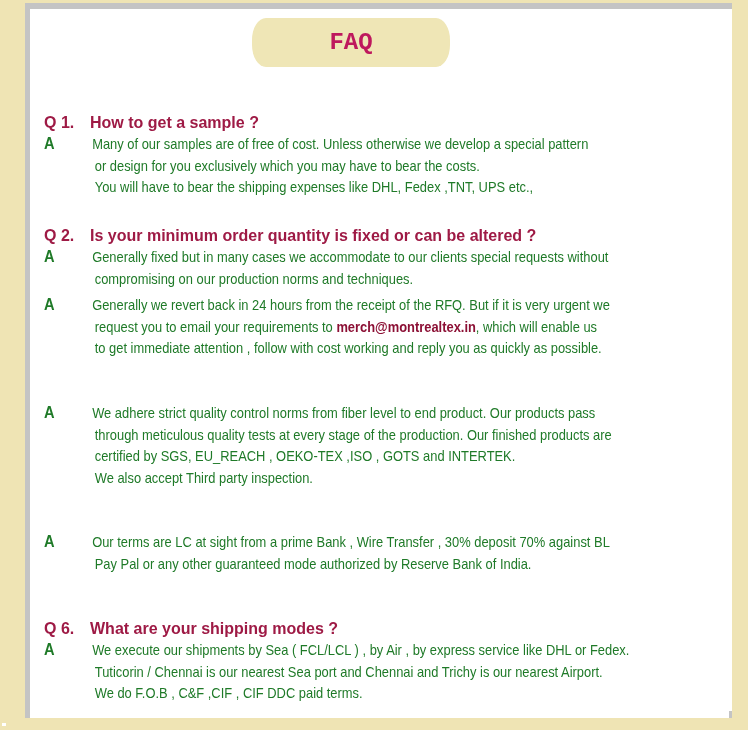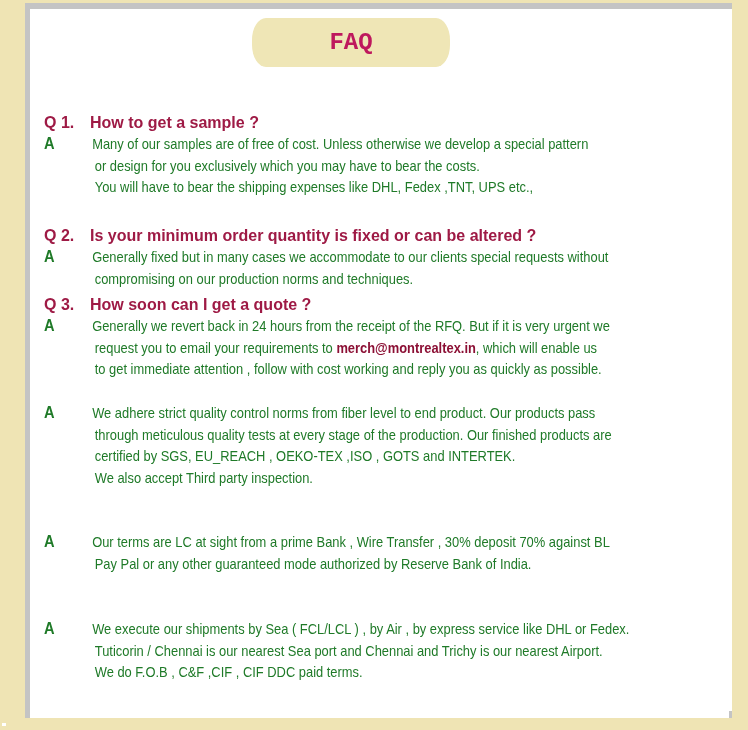--- a/index.html
+++ b/index.html
@@ -149,23 +149,20 @@
         <div class="answer">
           <span class="a-label">A</span>
           <div class="a-lines">
             <span class="a-line">Generally fixed but in many cases we  accommodate to our clients special requests  without</span>
             <span class="a-line indent">compromising on our production norms and techniques.</span>
           </div>
         </div>
       </div>
 
       <div class="faq-item" style="top:201px;">
-        <div class="question">
-          <span class="q-num">Q 3.</span><span>How soon can I get a quote ?</span>
-        </div>
         <div class="answer">
           <span class="a-label">A</span>
           <div class="a-lines">
             <span class="a-line">Generally  we revert back in 24 hours from the receipt  of the RFQ. But if it is very urgent we</span>
             <span class="a-line indent"><span>request you to email your  requirements  to </span><span class="email">merch@montrealtex.in</span><span>, which will enable us</span></span>
             <span class="a-line indent">to get immediate attention , follow with cost working and reply you as quickly as possible.</span>
           </div>
         </div>
       </div>
 
@@ -185,20 +182,23 @@
         <div class="answer">
           <span class="a-label">A</span>
           <div class="a-lines">
             <span class="a-line">Our terms are LC at sight from a prime Bank , Wire Transfer , 30% deposit 70% against BL</span>
             <span class="a-line indent">Pay Pal  or any other guaranteed mode authorized by Reserve Bank of India.</span>
           </div>
         </div>
       </div>
 
       <div class="faq-item" style="top:525px;">
+        <div class="question">
+          <span class="q-num">Q 6.</span><span>What are your shipping modes ?</span>
+        </div>
         <div class="answer">
           <span class="a-label">A</span>
           <div class="a-lines">
             <span class="a-line">We execute our shipments  by Sea ( FCL/LCL )  , by Air , by express service like DHL or Fedex.</span>
             <span class="a-line indent">Tuticorin / Chennai is our  nearest Sea port and Chennai and Trichy is our nearest Airport.</span>
             <span class="a-line indent">We do F.O.B , C&amp;F ,CIF , CIF DDC paid terms.</span>
           </div>
         </div>
       </div>
 

